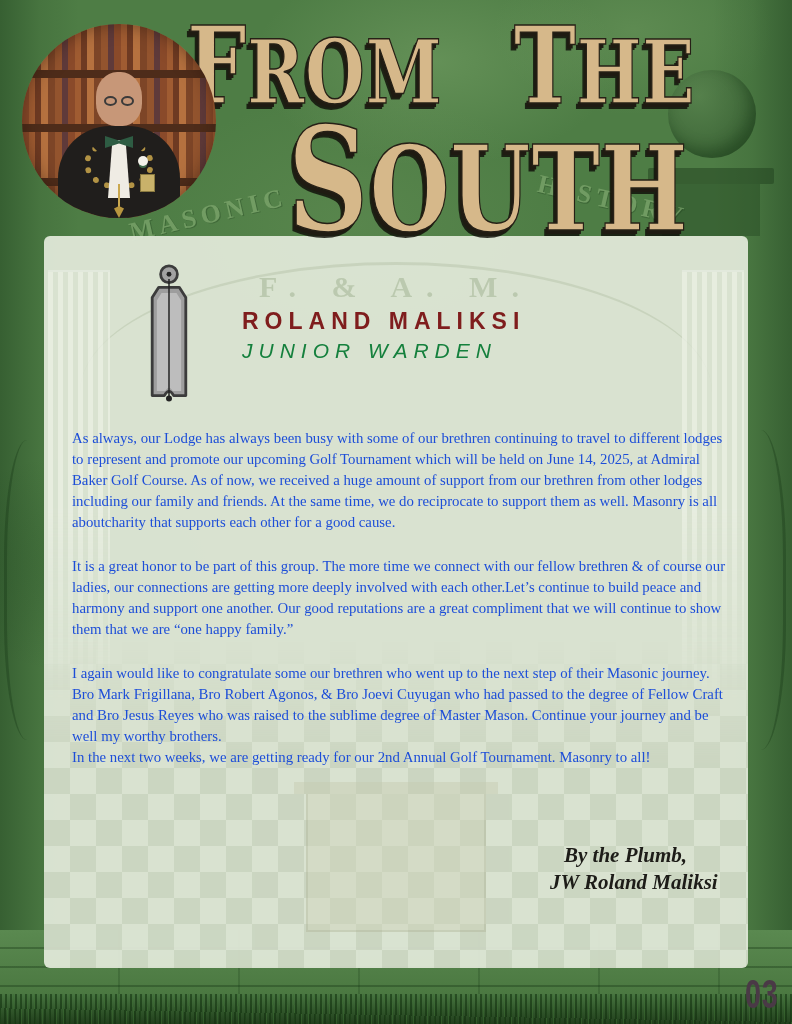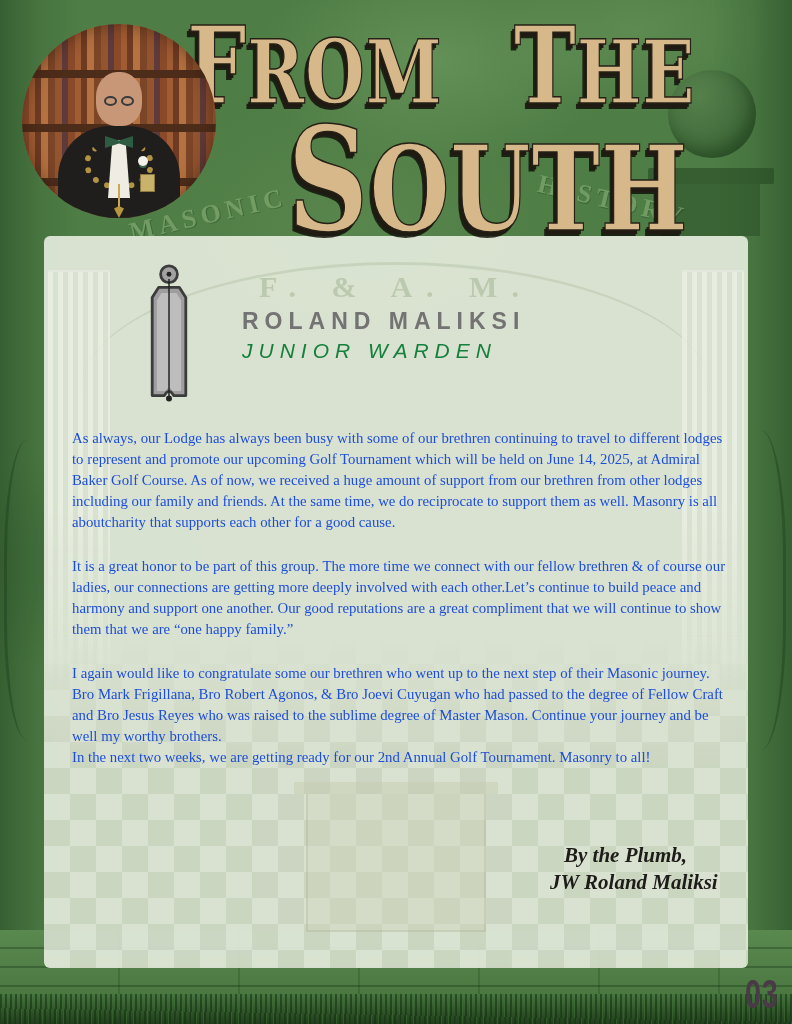--- a/index.html
+++ b/index.html
@@ -110,21 +110,21 @@
     background:repeating-conic-gradient(#a9b69b 0% 25%, transparent 0% 50%) 0 0 / 52px 52px;
     -webkit-mask:linear-gradient(180deg, transparent 0, #000 38%); }
   .altar { position:absolute; left:50%; bottom:36px; transform:translateX(-50%);
     width:180px; height:140px; background:#cfd3ba; opacity:0.45; border:2px solid #b2b79a; }
   .altar::before { content:""; position:absolute; top:-12px; left:-14px; right:-14px; height:12px;
     background:#c6cbb0; }
 
   .plumb-icon { position:absolute; left:102px; top:28px; width:46px; height:140px; }
 
   .author { position:absolute; left:198px; top:72px; font-family:"Liberation Sans", sans-serif; }
-  .author-name { font-size:23px; font-weight:bold; letter-spacing:6px; color:#737373; }
+  .author-name { font-size:23px; font-weight:bold; letter-spacing:6px; color:#7f1d1d; }
   .author-role { margin-top:4px; font-size:21px; font-style:italic; letter-spacing:6px; color:#15803d; }
 
   .article { position:absolute; left:28px; top:192px; width:662px;
     font-size:14.8px; line-height:21px; color:#1d4ed8; }
   .article p.gap { margin-bottom:23px; }
 
   .signoff { position:absolute; left:520px; top:606px; font-size:21px; font-weight:bold;
     font-style:italic; color:#1d1c18; line-height:27px; }
   .signoff .l2 { margin-left:-14px; }
 

